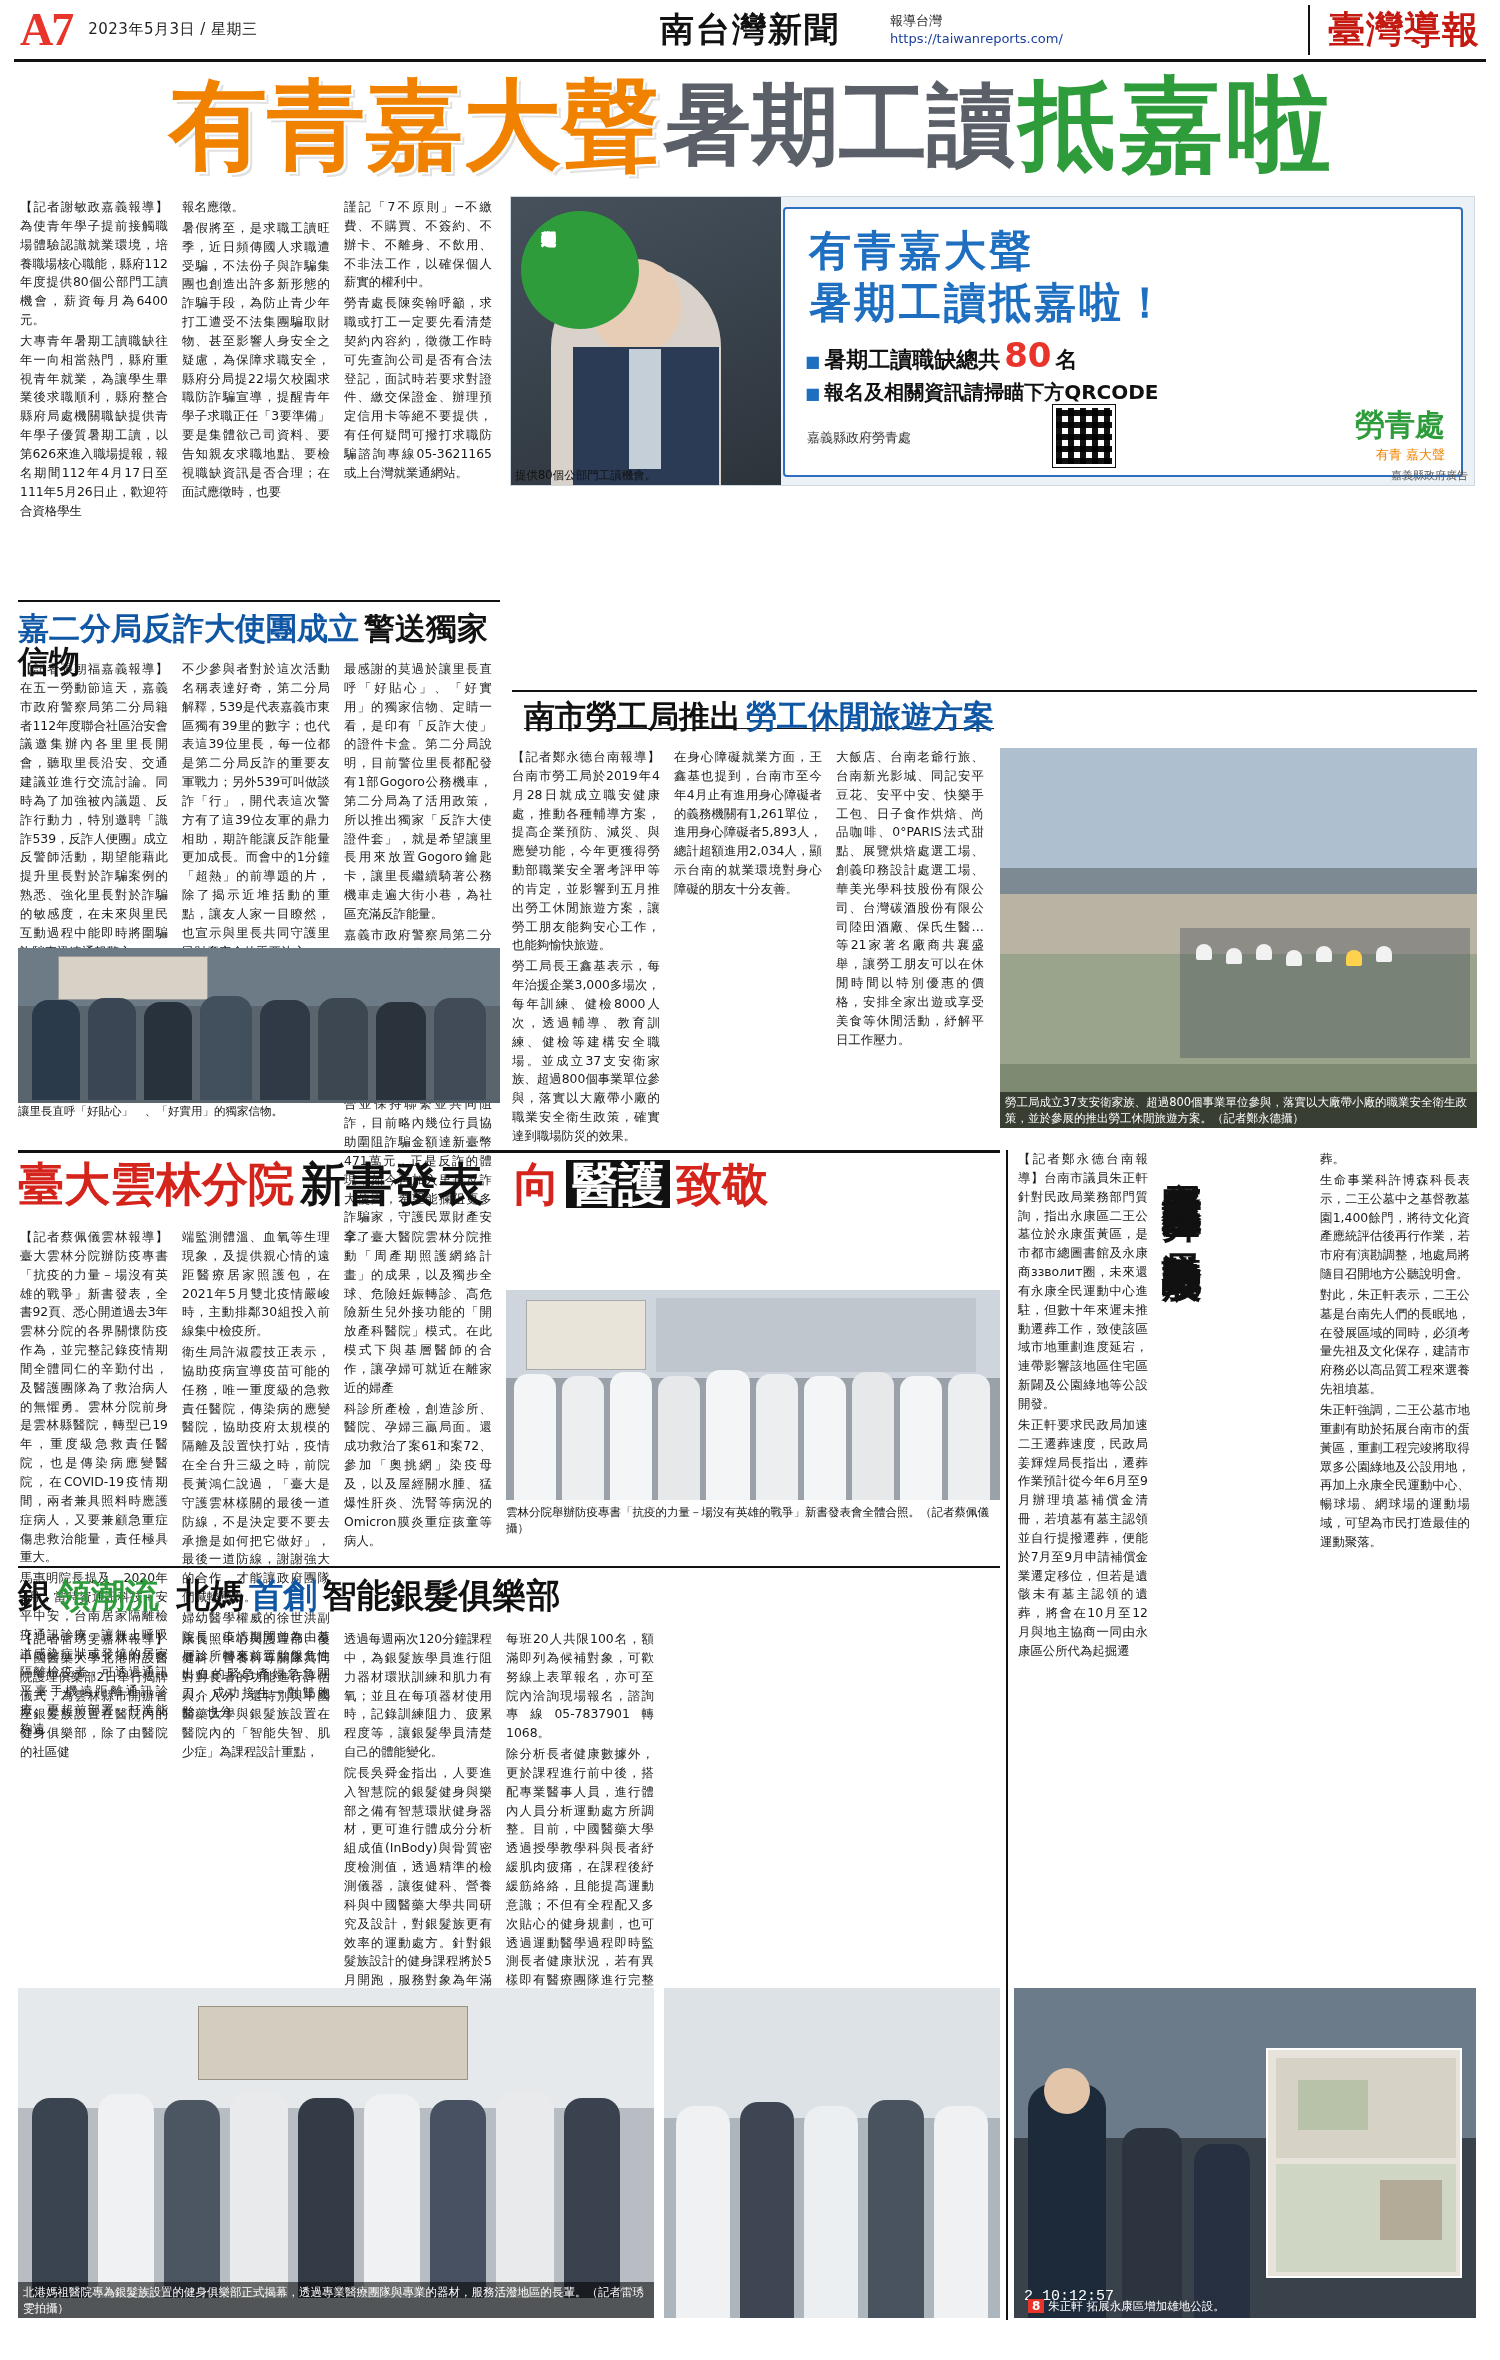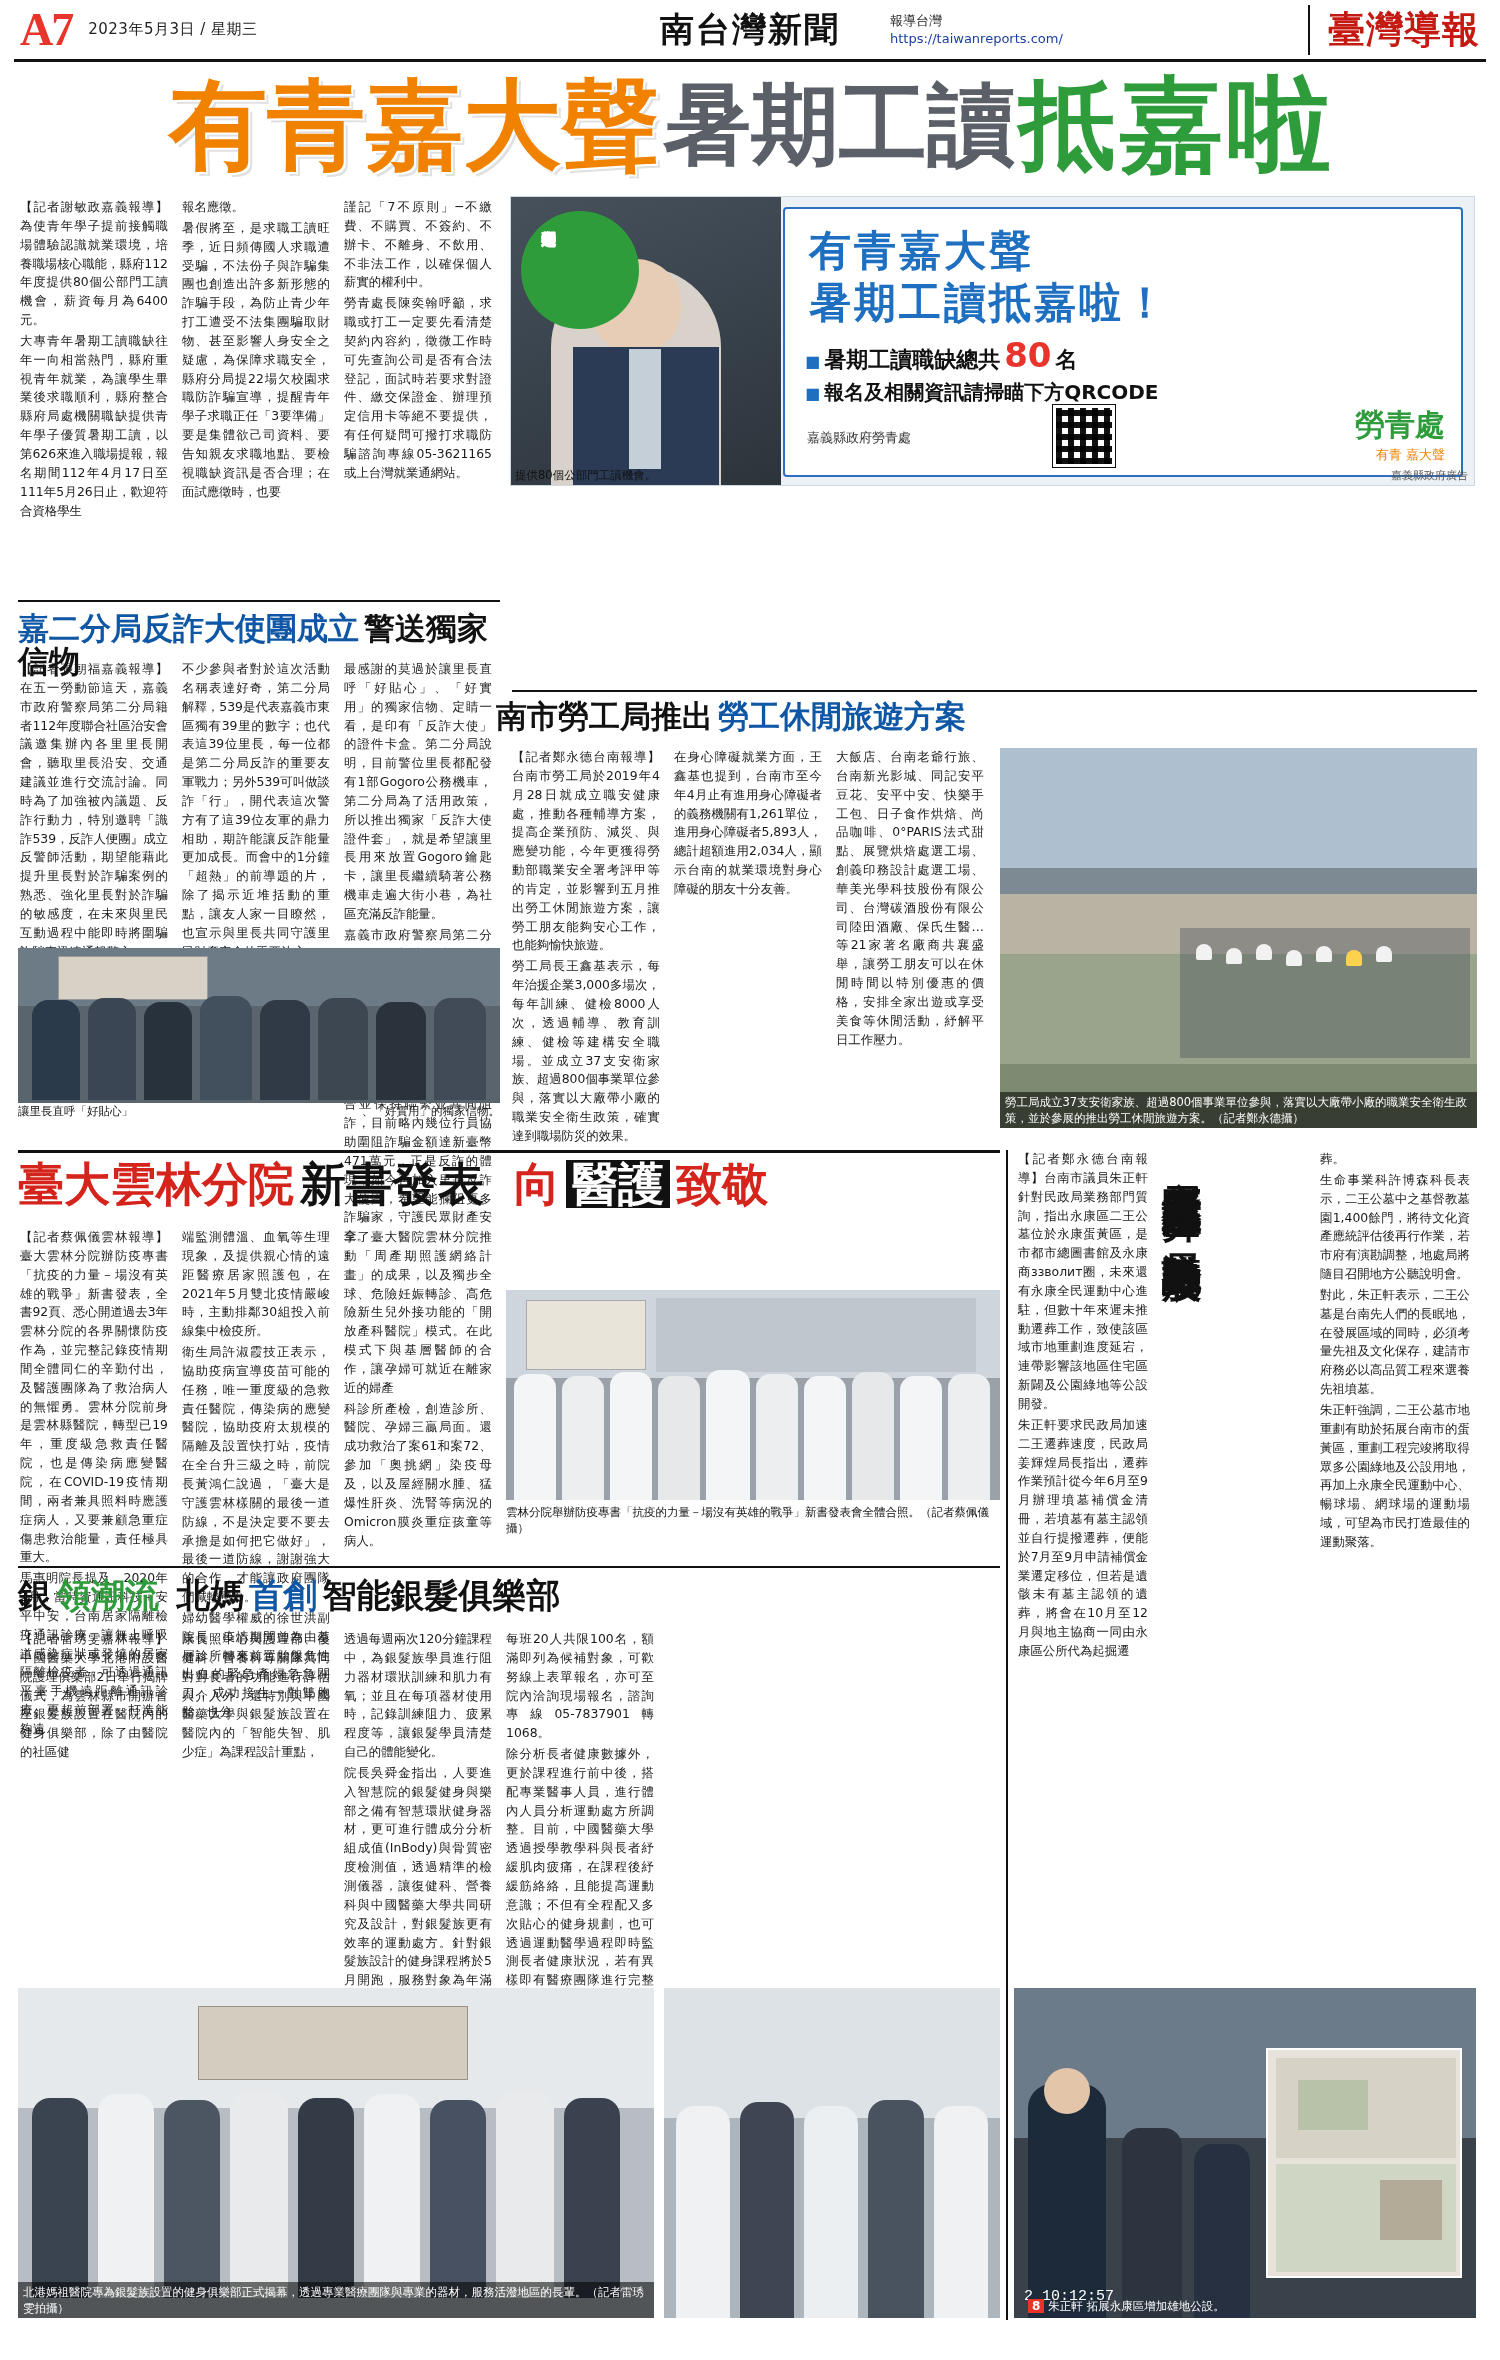--- a/index.html
+++ b/index.html
@@ -210,27 +210,27 @@
     <div class="abs" style="left:0; top:58px; width:482px; height:97px; background:#5a646d;"></div>
     <div class="abs" style="left:14px; top:52px; width:48px; height:100px; background:#2b3a4a; border-radius:16px 16px 0 0;"></div>
     <div class="abs" style="left:70px; top:50px; width:48px; height:102px; background:#3a4654; border-radius:16px 16px 0 0;"></div>
     <div class="abs" style="left:126px; top:54px; width:48px; height:98px; background:#28323d; border-radius:16px 16px 0 0;"></div>
     <div class="abs" style="left:182px; top:48px; width:52px; height:104px; background:#424f5d; border-radius:16px 16px 0 0;"></div>
     <div class="abs" style="left:242px; top:52px; width:50px; height:100px; background:#2f3a46; border-radius:16px 16px 0 0;"></div>
     <div class="abs" style="left:300px; top:50px; width:50px; height:102px; background:#3c4752; border-radius:16px 16px 0 0;"></div>
     <div class="abs" style="left:358px; top:54px; width:50px; height:98px; background:#2a333c; border-radius:16px 16px 0 0;"></div>
     <div class="abs" style="left:416px; top:50px; width:52px; height:102px; background:#404b57; border-radius:16px 16px 0 0;"></div>
   </div>
-  <div class="abs" style="left:18px; top:1104px; width:482px; display:flex; gap:21px;justify-content:space-between;">
+  <div class="abs" style="left:18px; top:1104px; width:482px; display:flex; gap:12px;">
     <span style="font-size:11.5px;">讓里長直呼「好貼心」</span>
     <span style="font-size:11.5px;">、「好實用」的獨家信物。</span>
   </div>
 
   <div class="abs" style="left:512px; top:690px; width:965px; border-top:2px solid #111;"></div>
-  <div class="abs" style="left:496px; top:700px; width:965px;">
+  <div class="abs" style="left:524px; top:700px; width:965px;text-decoration:underline;">
     <span class="hl hl-black" style="font-size:31px;">南市勞工局推出</span>
     <span class="hl hl-blue" style="font-size:31px;">勞工休閒旅遊方案</span>
   </div>
   <div class="abs" style="left:512px; top:748px; width:148px;">
     <div class="col-text">
       <p>【記者鄭永德台南報導】台南市勞工局於2019年4月28日就成立職安健康處，推動各種輔導方案，提高企業預防、減災、與應變功能，今年更獲得勞動部職業安全署考評甲等的肯定，並影響到五月推出勞工休閒旅遊方案，讓勞工朋友能夠安心工作，也能夠愉快旅遊。</p>
       <p>勞工局長王鑫基表示，每年治援企業3,000多場次，每年訓練、健檢8000人次，透過輔導、教育訓練、健檢等建構安全職場。並成立37支安衛家族、超過800個事業單位參與，落實以大廠帶小廠的職業安全衛生政策，確實達到職場防災的效果。</p>
     </div>
   </div>
   <div class="abs" style="left:674px; top:748px; width:148px;">

